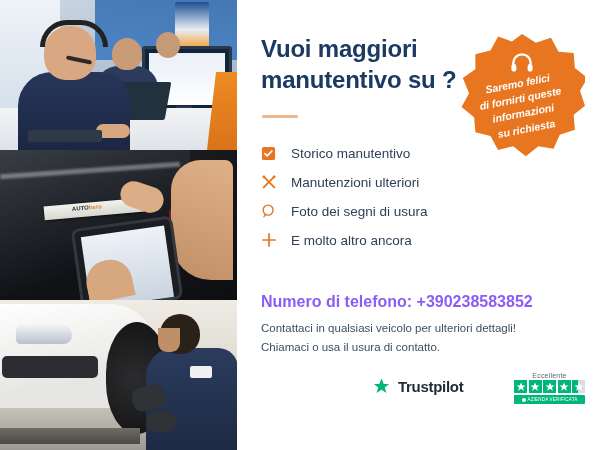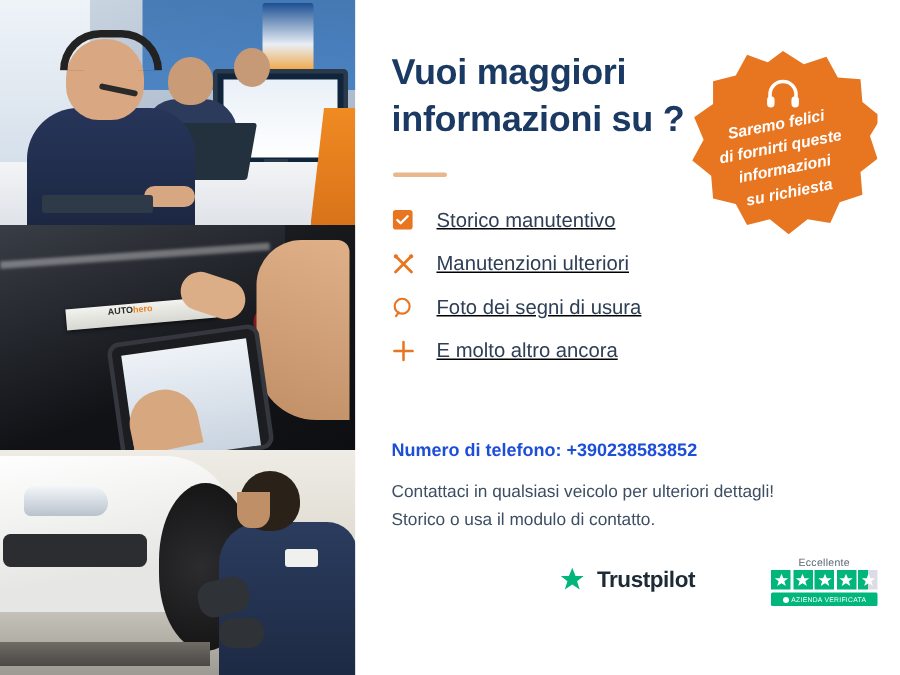--- a/index.html
+++ b/index.html
@@ -122,26 +122,26 @@
       102% 35%,96% 45%,100% 57%,91% 64%,92% 76%,80% 80%,75% 91%,
       63% 89%,53% 97%,43% 89%,31% 92%,25% 81%,13% 78%,12% 66%,
       2% 58%,8% 47%,3% 35%,13% 28%,13% 16%,25% 13%,31% 2%,42% 6%);}
   .badge .hs{position:absolute;left:50px;top:16px;width:26px;height:26px;}
   .badge .btext{position:absolute;left:10px;top:42px;width:106px;
     transform:rotate(-11deg);text-align:center;color:#fff;
     font-size:10.5px;line-height:1.45;font-weight:700;font-style:italic;}
 
   
   .list{position:absolute;left:24px;top:132px;width:330px;}
-  .li{display:flex;align-items:center;height:29px;text-decoration:underline;}
+  .li{display:flex;align-items:flex-end;height:29px;}
   .li .ic{width:26px;flex:0 0 26px;display:flex;align-items:center;justify-content:flex-start;}
   .li .lbl{font-size:13.5px;color:#2d3e55;padding-left:4px;}
 
   
-  .phone{position:absolute;left:24px;top:293px;font-size:12px;font-weight:700;color:#1d4ed8;}
+  .phone{position:absolute;left:24px;top:293px;font-size:16px;font-weight:700;color:#8b5cf6;}
   .sub{position:absolute;left:24px;top:319px;width:320px;
     font-size:11.5px;line-height:1.65;color:#3d4e63;}
 
   
   .tp{position:absolute;left:136px;top:372px;width:212px;height:44px;}
   .tp .logo{position:absolute;left:0;top:6px;display:flex;align-items:center;gap:8px;}
   .tp .logo .star{width:17px;height:17px;}
   .tp .logo .wm{font-size:15px;font-weight:700;color:#1d2b36;letter-spacing:-.3px;}
   .tp .rate{position:absolute;right:0;top:0;text-align:center;}
   .tp .rate .exc{font-size:7px;color:#5b6770;letter-spacing:.2px;margin-bottom:1px;}
@@ -208,21 +208,21 @@
       <div class="mface"></div>
       <div class="patch"></div>
       <div class="glove"></div>
       <div class="glove2"></div>
     </div>
   </div>
 
   <div class="content">
 
     <div class="headline" style="white-space: pre-line;">Vuoi maggiori
-informazioni su ?</div>
+manutentivo su ?</div>
     <div class="rule"></div>
 
     <div class="badge">
       <div class="blob"></div>
       <svg class="hs" viewBox="0 0 24 24">
         <path d="M4 14v-2a8 8 0 0116 0v2" fill="none" stroke="#fff" stroke-width="2.2" stroke-linecap="round"></path>
         <rect x="2.2" y="13" width="4.6" height="7" rx="2.3" fill="#fff"></rect>
         <rect x="17.2" y="13" width="4.6" height="7" rx="2.3" fill="#fff"></rect>
       </svg>
       <div class="btext" style="white-space: pre-line;">Saremo felici
@@ -271,21 +271,21 @@
             <path d="M9 2.2v13.6M2.2 9h13.6" stroke="#e8751f" stroke-width="1.9" stroke-linecap="round"></path>
           </svg>
         </span>
         <span class="lbl">E molto altro ancora</span>
       </div>
     </div>
 
     <div class="phone">Numero di telefono: +390238583852</div>
     <div class="sub">
       <div>Contattaci in qualsiasi veicolo per ulteriori dettagli!</div>
-      <div>Storico o usa il modulo di contatto.</div>
+      <div>Chiamaci o usa il usura di contatto.</div>
     </div>
 
     <div class="tp">
       <div class="logo">
         <svg class="star" viewBox="0 0 20 20">
           <path d="M10 0.6l2.6 6.4H19l-5.2 4.1 2 6.5L10 13.7 4.2 17.6l2-6.5L1 7h6.4z" fill="#00b67a"></path>
         </svg>
         <span class="wm">Trustpilot</span>
       </div>
       <div class="rate">

